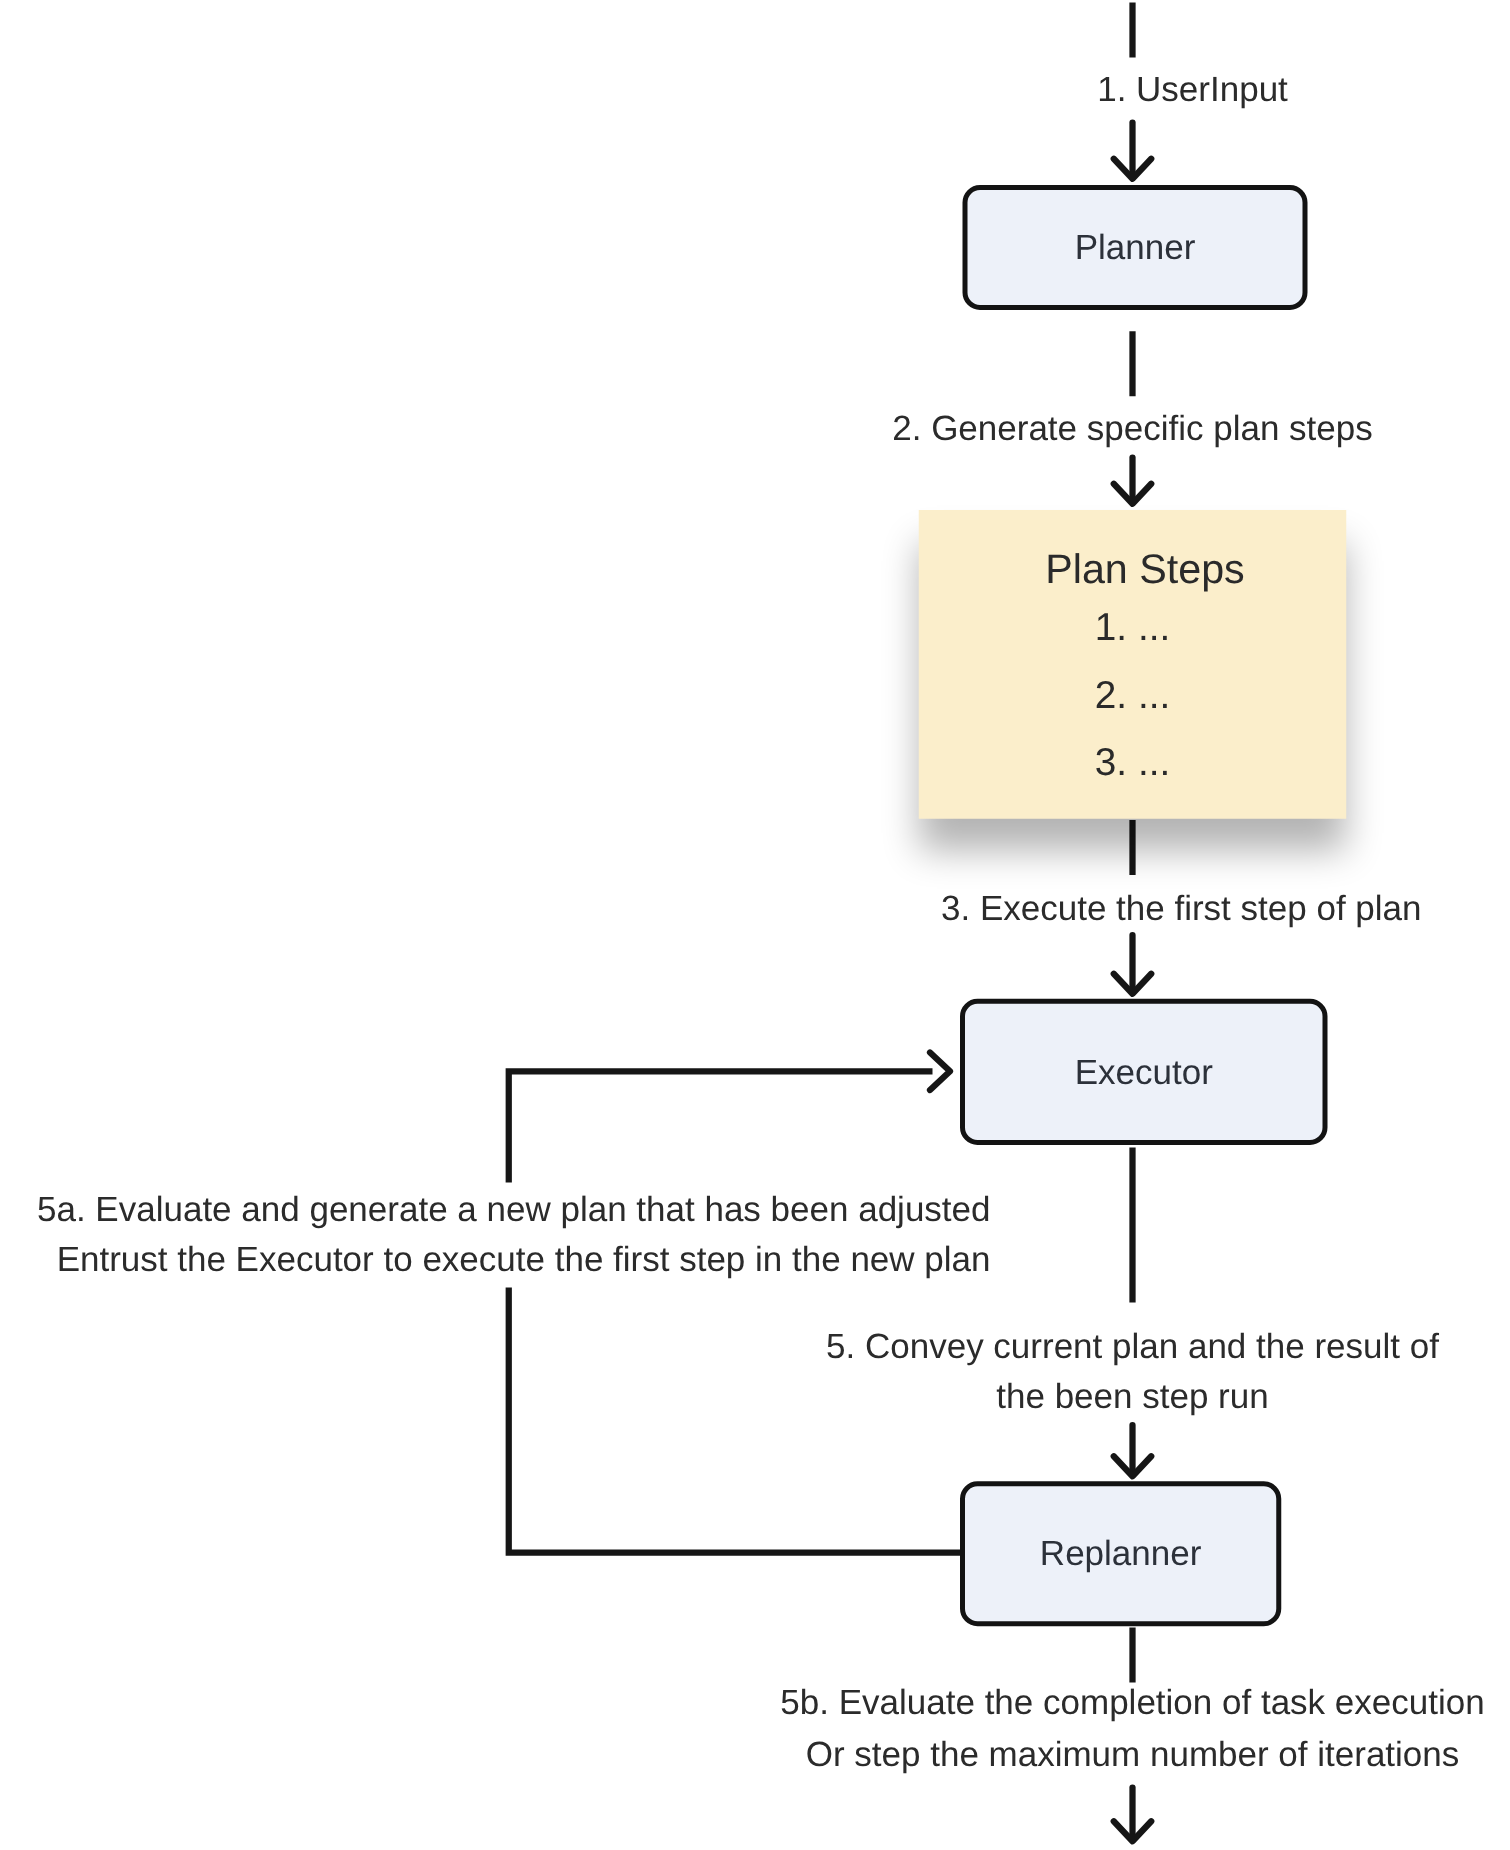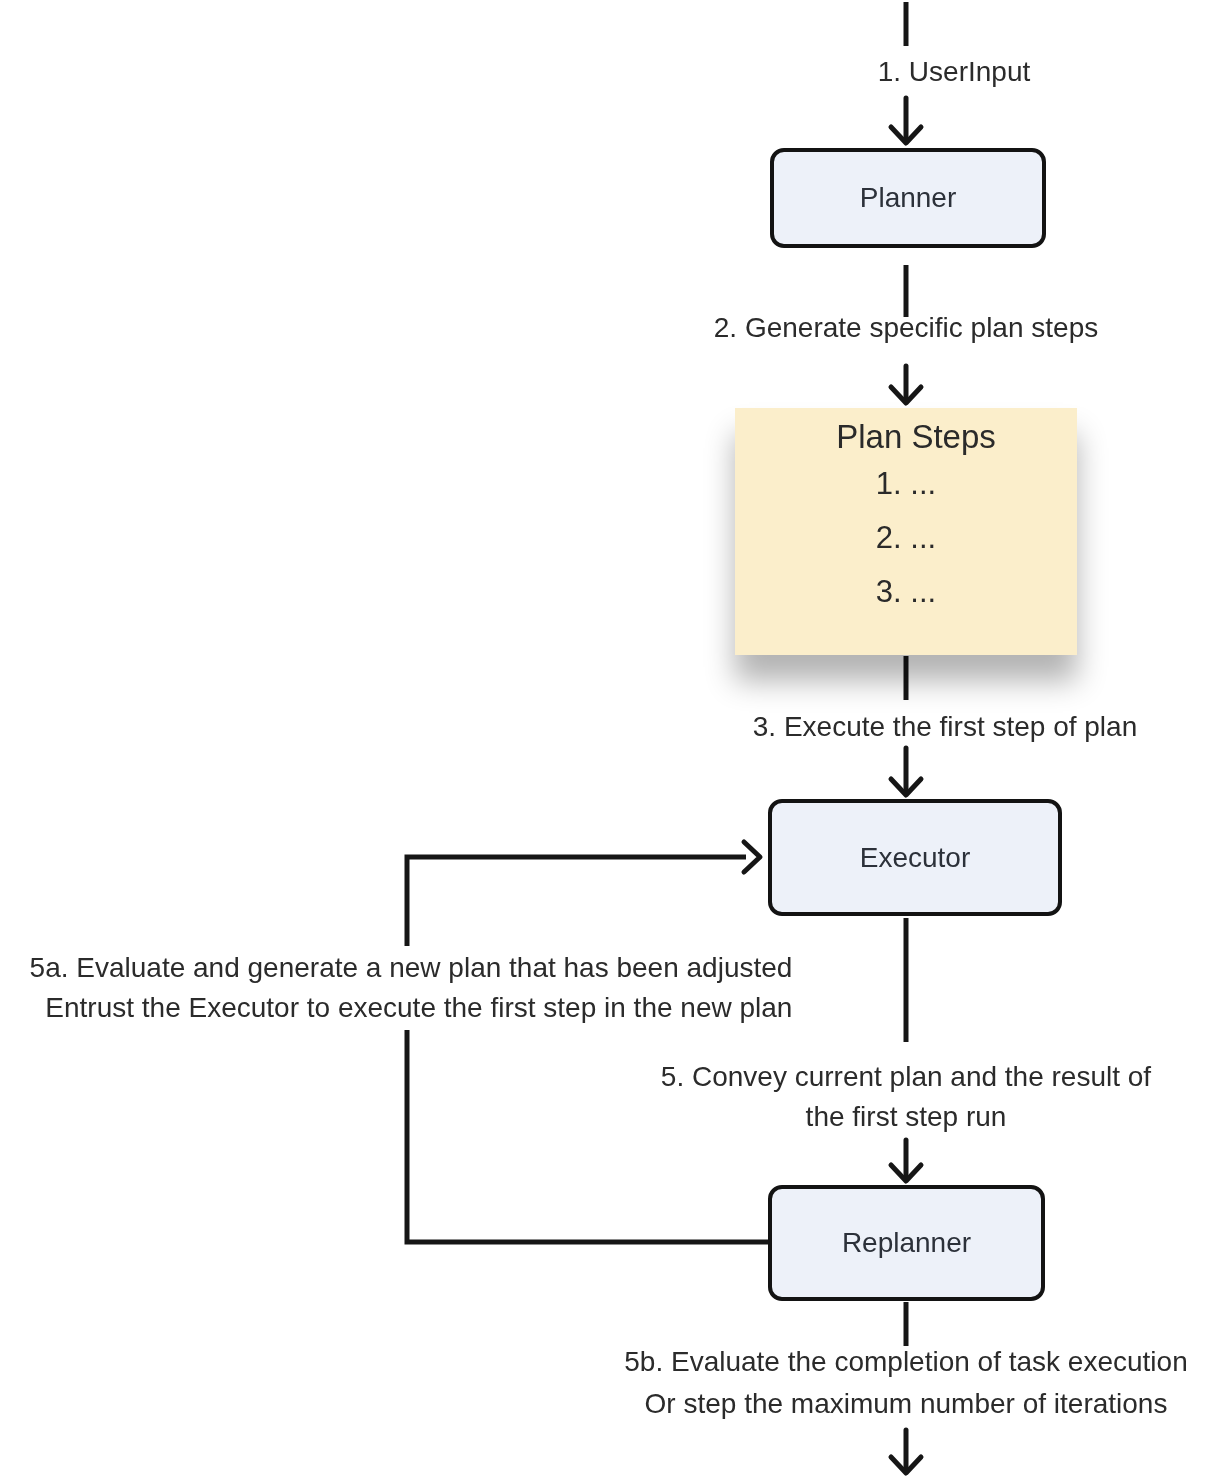--- a/index.html
+++ b/index.html
@@ -32,52 +32,52 @@
     border: 4.5px solid var(--node-border);
     border-radius: 14px;
     display: flex;
     align-items: center;
     justify-content: center;
     font-size: 28px;
     color: var(--text);
   }
   .node-planner   { left: 770px; top: 148px;  width: 276px; height: 100px; }
   .node-executor  { left: 768px; top: 799px;  width: 294px; height: 117px; }
-  .node-replanner { left: 768px; top: 1185px; width: 277px; height: 116px; }
+  .node-replanner { left: 768px; top: 1185px; width: 257px; height: 116px; }
   .note {
     position: absolute;
     left: 735px; top: 408px;
     width: 342px; height: 247px;
     background: var(--note-fill);
     color: #2a2a2a;
     text-align: center;
     box-shadow: 0 26px 28px rgba(0,0,0,0.30);
   }
   .note-title {
-    padding-top: 9px;
+    padding-top: 27px;
     font-size: 33px;
     line-height: 40px;
     margin-left: 20px;
   }
   .note-item {
     font-size: 31px;
     line-height: 54px;
   }
   .note-item:first-of-type { margin-top: 8px; }
   .edge-label {
     position: absolute;
     transform: translateX(-50%);
     text-align: center;
     font-size: 28px;
     line-height: 40px;
     color: var(--label-text);
     white-space: nowrap;
   }
   .edge-label-1  { left: 906px; top: 52px; margin-left: 48px; }
-  .edge-label-2  { left: 906px; top: 308px; }
+  .edge-label-2  { left: 906px; top: 323px; }
   .edge-label-3  { left: 906px; top: 707px; margin-left: 39px; }
   .edge-label-4  { left: 906px; top: 1057px; }
   .edge-label-5a { left: 411px; top: 946px; background: var(--background); padding: 2px 6px; text-align: right; }
   .edge-label-5b { left: 906px; top: 1341px; line-height: 42px; }
 </style>
 </head>
 <body>
 
 <div class="canvas">
 
@@ -152,21 +152,21 @@
   <div class="node node-replanner">
     <span>Replanner</span>
   </div>
 
   <div class="edge-label edge-label-1">1. UserInput</div>
   <div class="edge-label edge-label-2">2. Generate specific plan steps</div>
   <div class="edge-label edge-label-3">3. Execute the first step of plan</div>
 
   <div class="edge-label edge-label-4">
     <div>5. Convey current plan and the result of</div>
-    <div>the first step run</div>
+    <div>the been step run</div>
   </div>
 
   <div class="edge-label edge-label-5a">
     <div>5a. Evaluate and generate a new plan that has been adjusted</div>
     <div>Entrust the Executor to execute the first step in the new plan</div>
   </div>
 
   <div class="edge-label edge-label-5b">
     <div>5b. Evaluate the completion of task execution</div>
     <div>Or step the maximum number of iterations</div>

